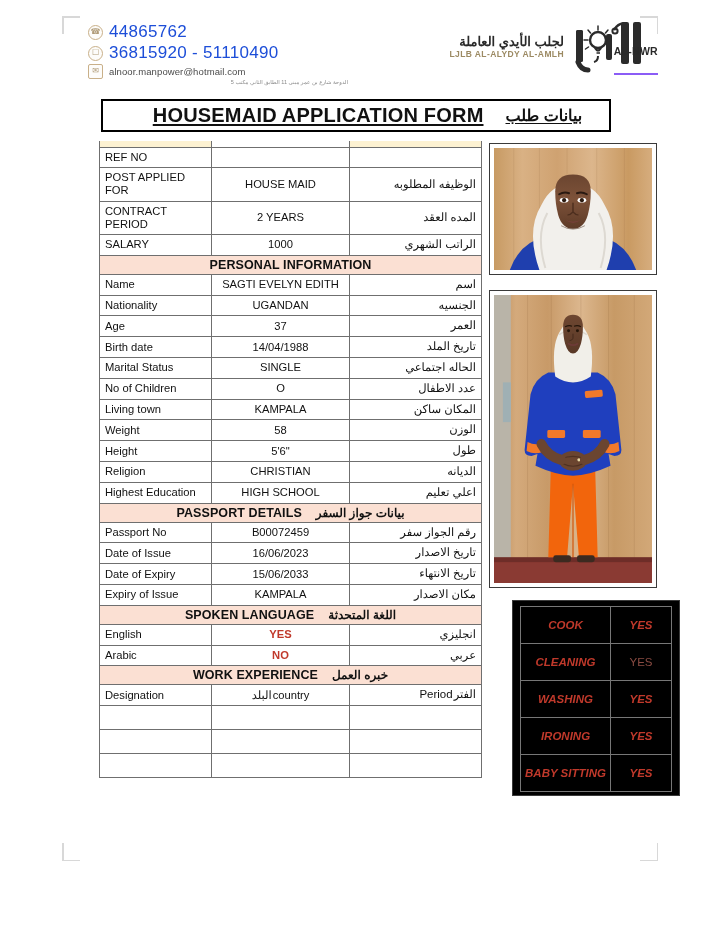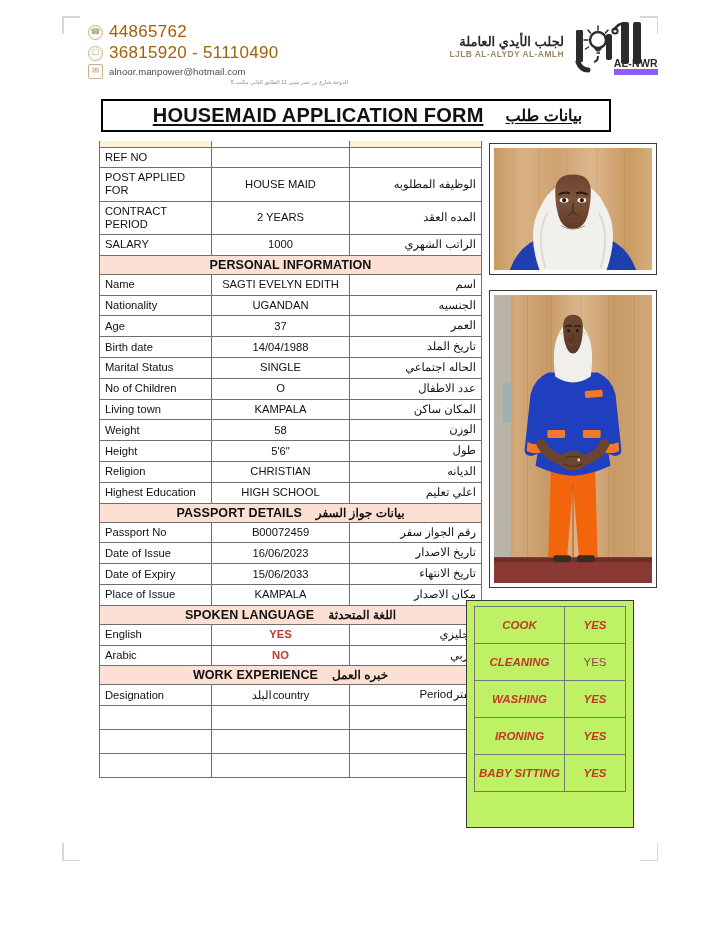--- a/index.html
+++ b/index.html
@@ -75,21 +75,21 @@
     flex: 0 0 auto;
     background: #fdfcfa;
   }
   .contact-ico.sq {
     border-radius: 2px;
   }
   .phone-num {
     font-size: 17px;
     font-weight: 500;
     letter-spacing: 0.3px;
-    color: #a16207;
+    color: #1d4ed8;
     white-space: nowrap;
   }
   .email-txt {
     font-size: 9.5px;
     color: #4a4a4a;
     letter-spacing: 0.1px;
     white-space: nowrap;
   }
   .addr-ar {
     font-size: 5.5px;
@@ -133,22 +133,22 @@
     height: 54px;
   }
   .logo-name {
     position: absolute;
     right: 0;
     bottom: -1px;
     font-size: 10.5px;
     font-weight: bold;
     color: #2a2a2a;
     letter-spacing: 0.3px;
-    border-bottom: 6px solid #8b5cf6;
-    padding-bottom: 0px;
+    border-bottom: 2px solid #8b5cf6;
+    padding-bottom: 16px;
     margin-top: 14px;
   }
 
   
   .title-banner {
     position: absolute;
     left: 101px;
     top: 99px;
     width: 510px;
     height: 33px;
@@ -283,26 +283,26 @@
   .ph-inner {
     width: 100%;
     height: 100%;
     position: relative;
     overflow: hidden;
   }
 
   
   .skills-box {
     position: absolute;
-    left: 466px;
+    left: 512px;
     top: 600px;
     width: 168px;
-    height: 228px;
+    height: 196px;
     border: 1.5px solid #3a3a3a;
-    background: #bef264;
+    background: #000000;
     box-sizing: border-box;
     padding: 5px 7px 0 7px;
     overflow: hidden;
   }
   .skills-table {
     width: 100%;
     border-collapse: collapse;
     table-layout: fixed;
   }
   .skills-table td {
@@ -502,21 +502,21 @@
       <td class="lbl">Date of Issue</td>
       <td class="val">16/06/2023</td>
       <td class="ar">تاريخ الاصدار</td>
     </tr>
     <tr>
       <td class="lbl">Date of Expiry</td>
       <td class="val">15/06/2033</td>
       <td class="ar">تاريخ الانتهاء</td>
     </tr>
     <tr>
-      <td class="lbl">Place of Issue</td>
+      <td class="lbl">Expiry of Issue</td>
       <td class="val">KAMPALA</td>
       <td class="ar">مكان الاصدار</td>
     </tr>
 
     <tr>
       <td class="section" colspan="3">
         <span class="sec-inner">
           <span>SPOKEN LANGUAGE</span>
           <span class="sec-ar">اللغة المتحدثة</span>
         </span>

